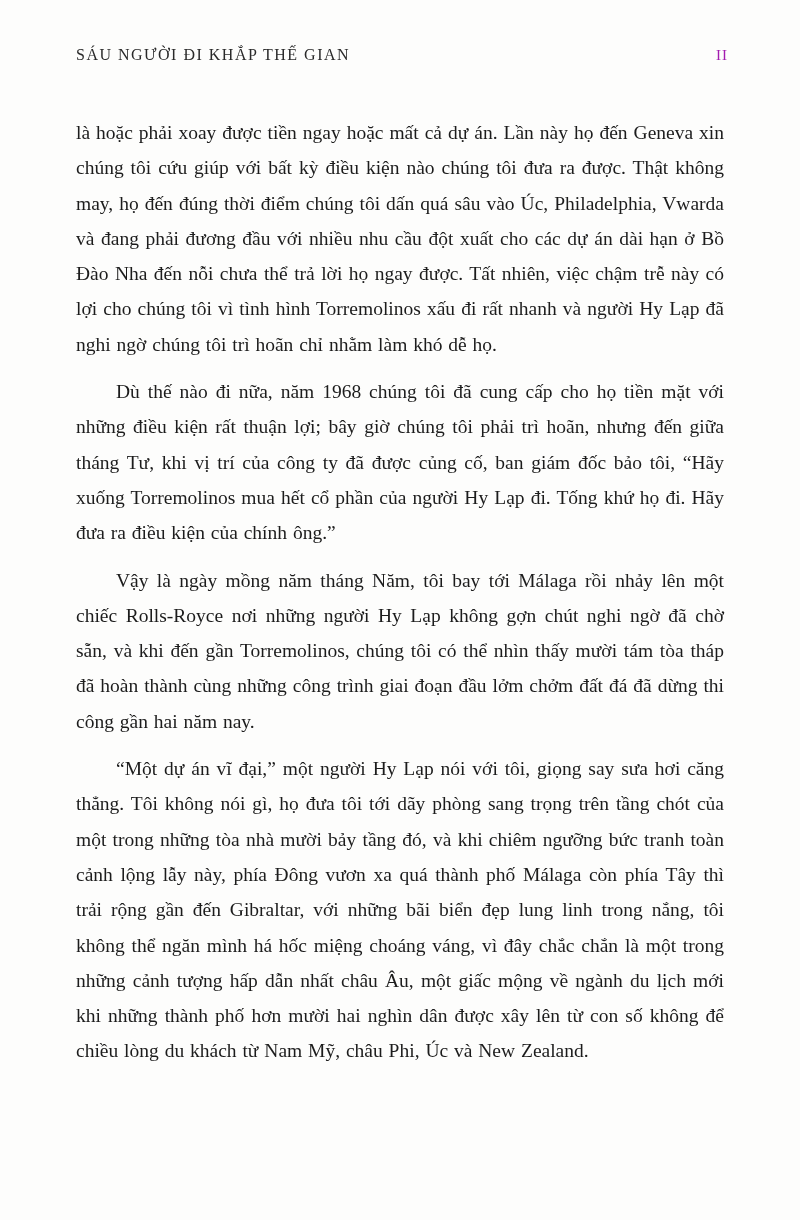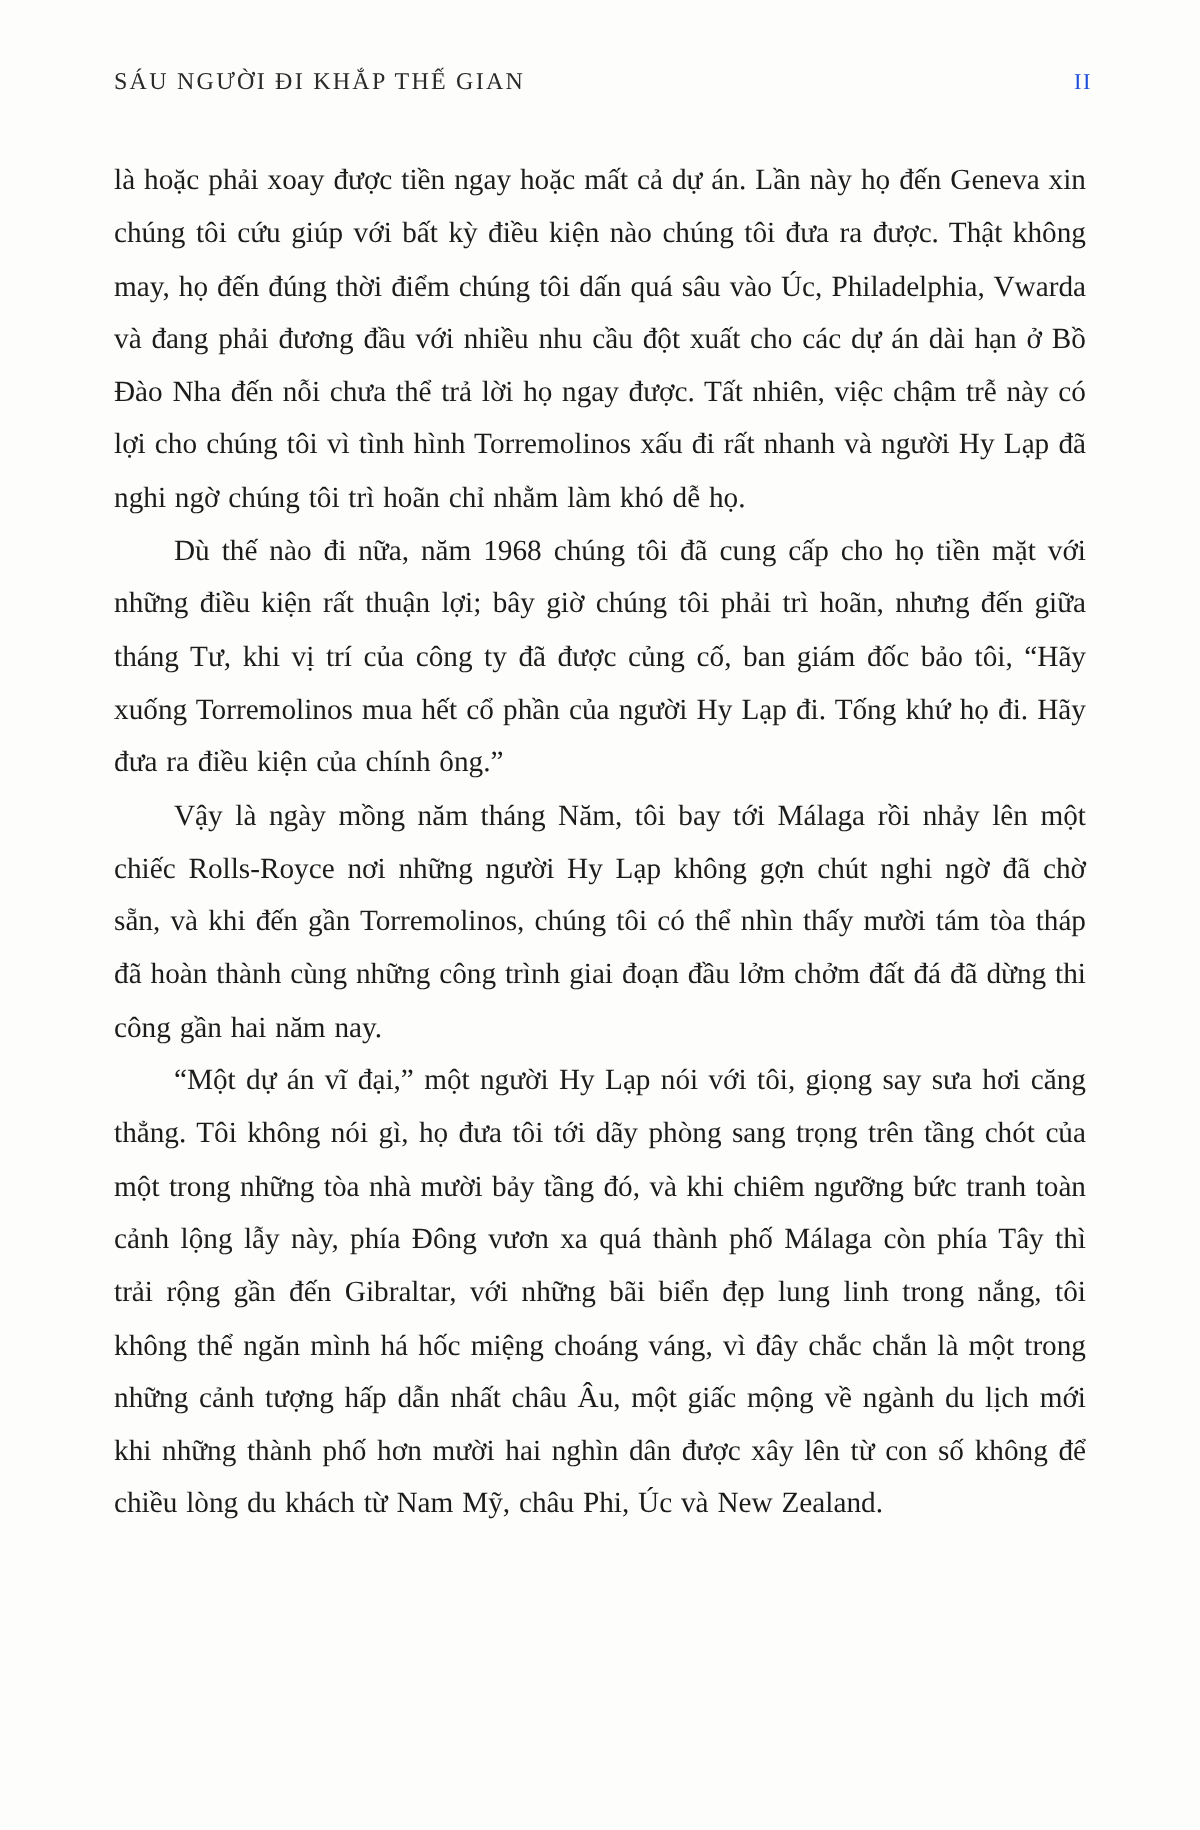--- a/index.html
+++ b/index.html
@@ -27,35 +27,36 @@
     align-items: baseline;
   }
   .running-title {
     font-size: 16px;
     letter-spacing: 1.5px;
     color: #2a2a2a;
   }
   .page-number {
     font-size: 15px;
     letter-spacing: 1px;
-    color: #1d4ed8;
+    color: #a21caf;
   }
   .page-body {
     position: absolute;
     top: 103px;
     left: 76px;
     width: 648px;
   }
   .page-body p {
     font-size: 19.5px;
     line-height: 35.3px;
     text-align: justify;
     text-indent: 40px;
     color: #1c1c1c;
     word-spacing: 1px;
+    margin-top: 12px;
   }
   .page-body p.continued {
     text-indent: 0;
   }
 </style>
 </head>
 <body>
 
 <div class="page">
 

